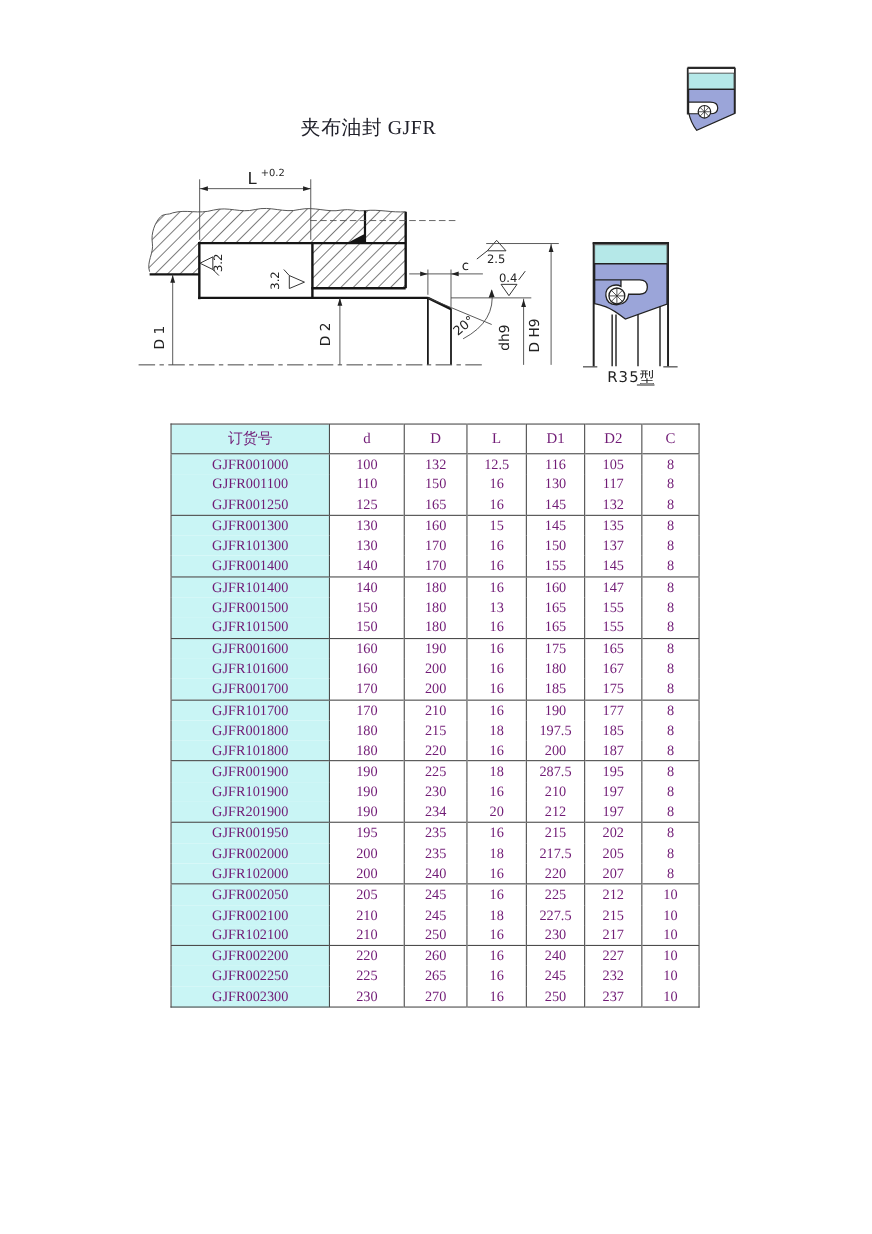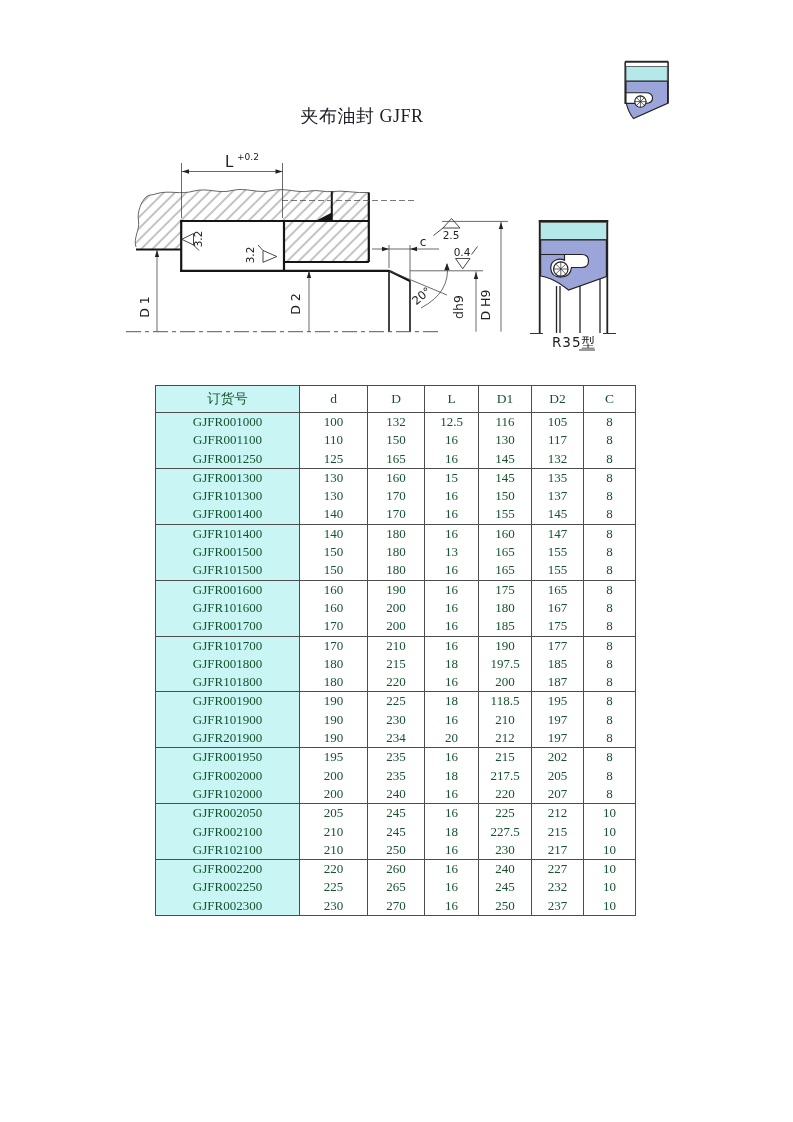--- a/index.html
+++ b/index.html
@@ -1,24 +1,24 @@
 <!DOCTYPE html>
 <html><head>
 <meta charset="utf-8">
 <style>
   html,body{margin:0;padding:0;background:#888;}
   #page{position:relative;width:793px;height:1122px;background:#ffffff;margin:0 auto;
         font-family:"Liberation Serif", serif;color:#111;overflow:hidden;}
   #title{position:absolute;left:0;top:104px;width:670px;text-align:center;
-         font-size:18px;letter-spacing:0.5px;color:#20202a;padding-left:27px;}
+         font-size:18px;letter-spacing:0.5px;color:#20202a;}
   #logo{position:absolute;left:617px;top:55px;}
   #drawing{position:absolute;left:110px;top:150px;}
   
   #spec-table{position:absolute;left:155px;top:385px;border-collapse:collapse;
-              table-layout:fixed;width:480px;font-size:13px;color:#14532d;}
+              table-layout:fixed;width:480px;font-size:13px;color:#701a75;}
   #spec-table,#spec-table th,#spec-table td{border-color:#4c4c4c;}
   #spec-table{border:1px solid #4c4c4c;}
   #spec-table th{font-weight:normal;height:26px;padding:0;text-align:center;
                  border-bottom:1px solid #4c4c4c;font-size:13.5px;}
   #spec-table td{height:18.3px;padding:0;text-align:center;line-height:18.3px;}
   #spec-table th + th, #spec-table td + td{border-left:1px solid #4c4c4c;}
   #spec-table tbody tr:nth-child(3n+1) td{border-top:1px solid #4c4c4c;}
   .c0{background:#c9f5f5;}
   svg text{font-family:"DejaVu Sans", sans-serif;fill:#222;}
 </style>
@@ -341,21 +341,21 @@
           <td>16</td>
           <td>200</td>
           <td>187</td>
           <td>8</td>
         </tr>
         <tr>
           <td class="c0">GJFR001900</td>
           <td>190</td>
           <td>225</td>
           <td>18</td>
-          <td>118.5</td>
+          <td>287.5</td>
           <td>195</td>
           <td>8</td>
         </tr>
         <tr>
           <td class="c0">GJFR101900</td>
           <td>190</td>
           <td>230</td>
           <td>16</td>
           <td>210</td>
           <td>197</td>

